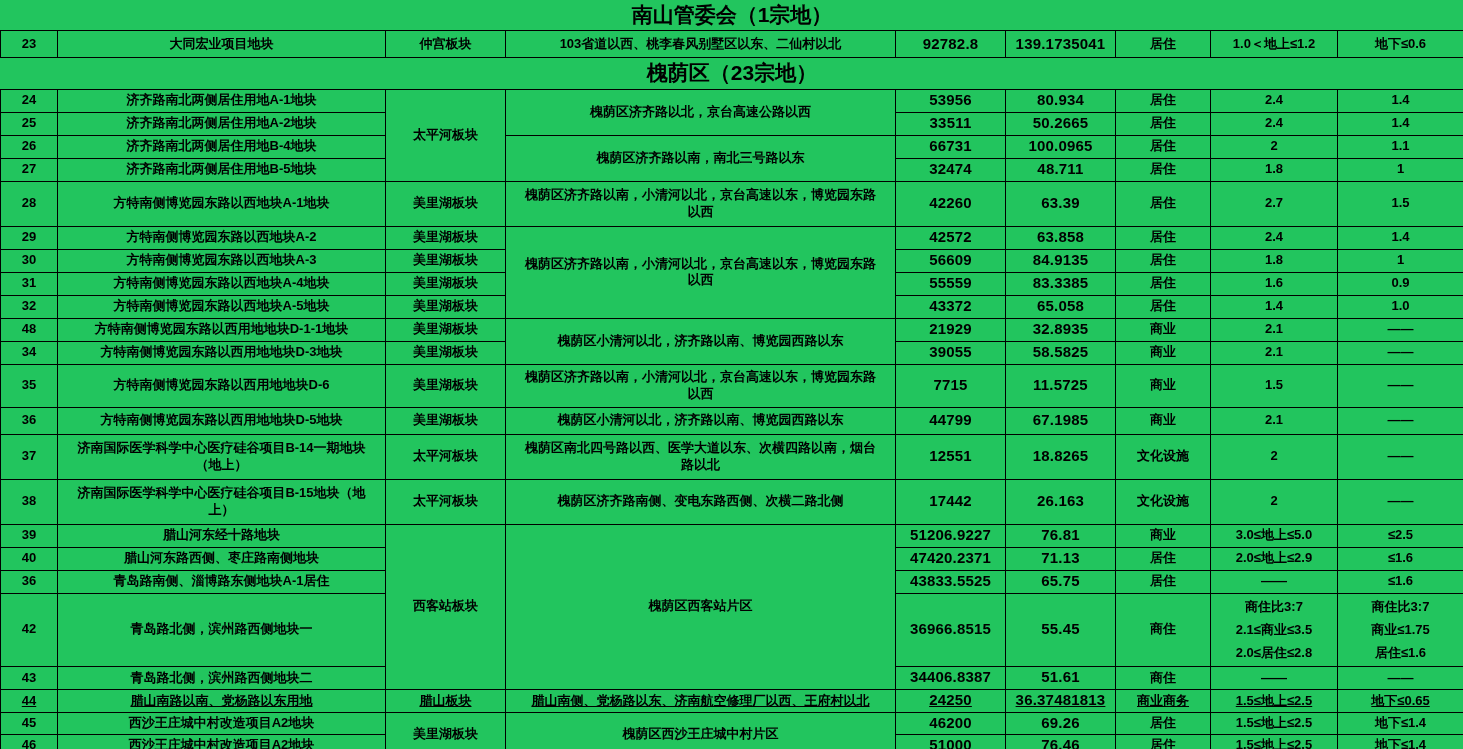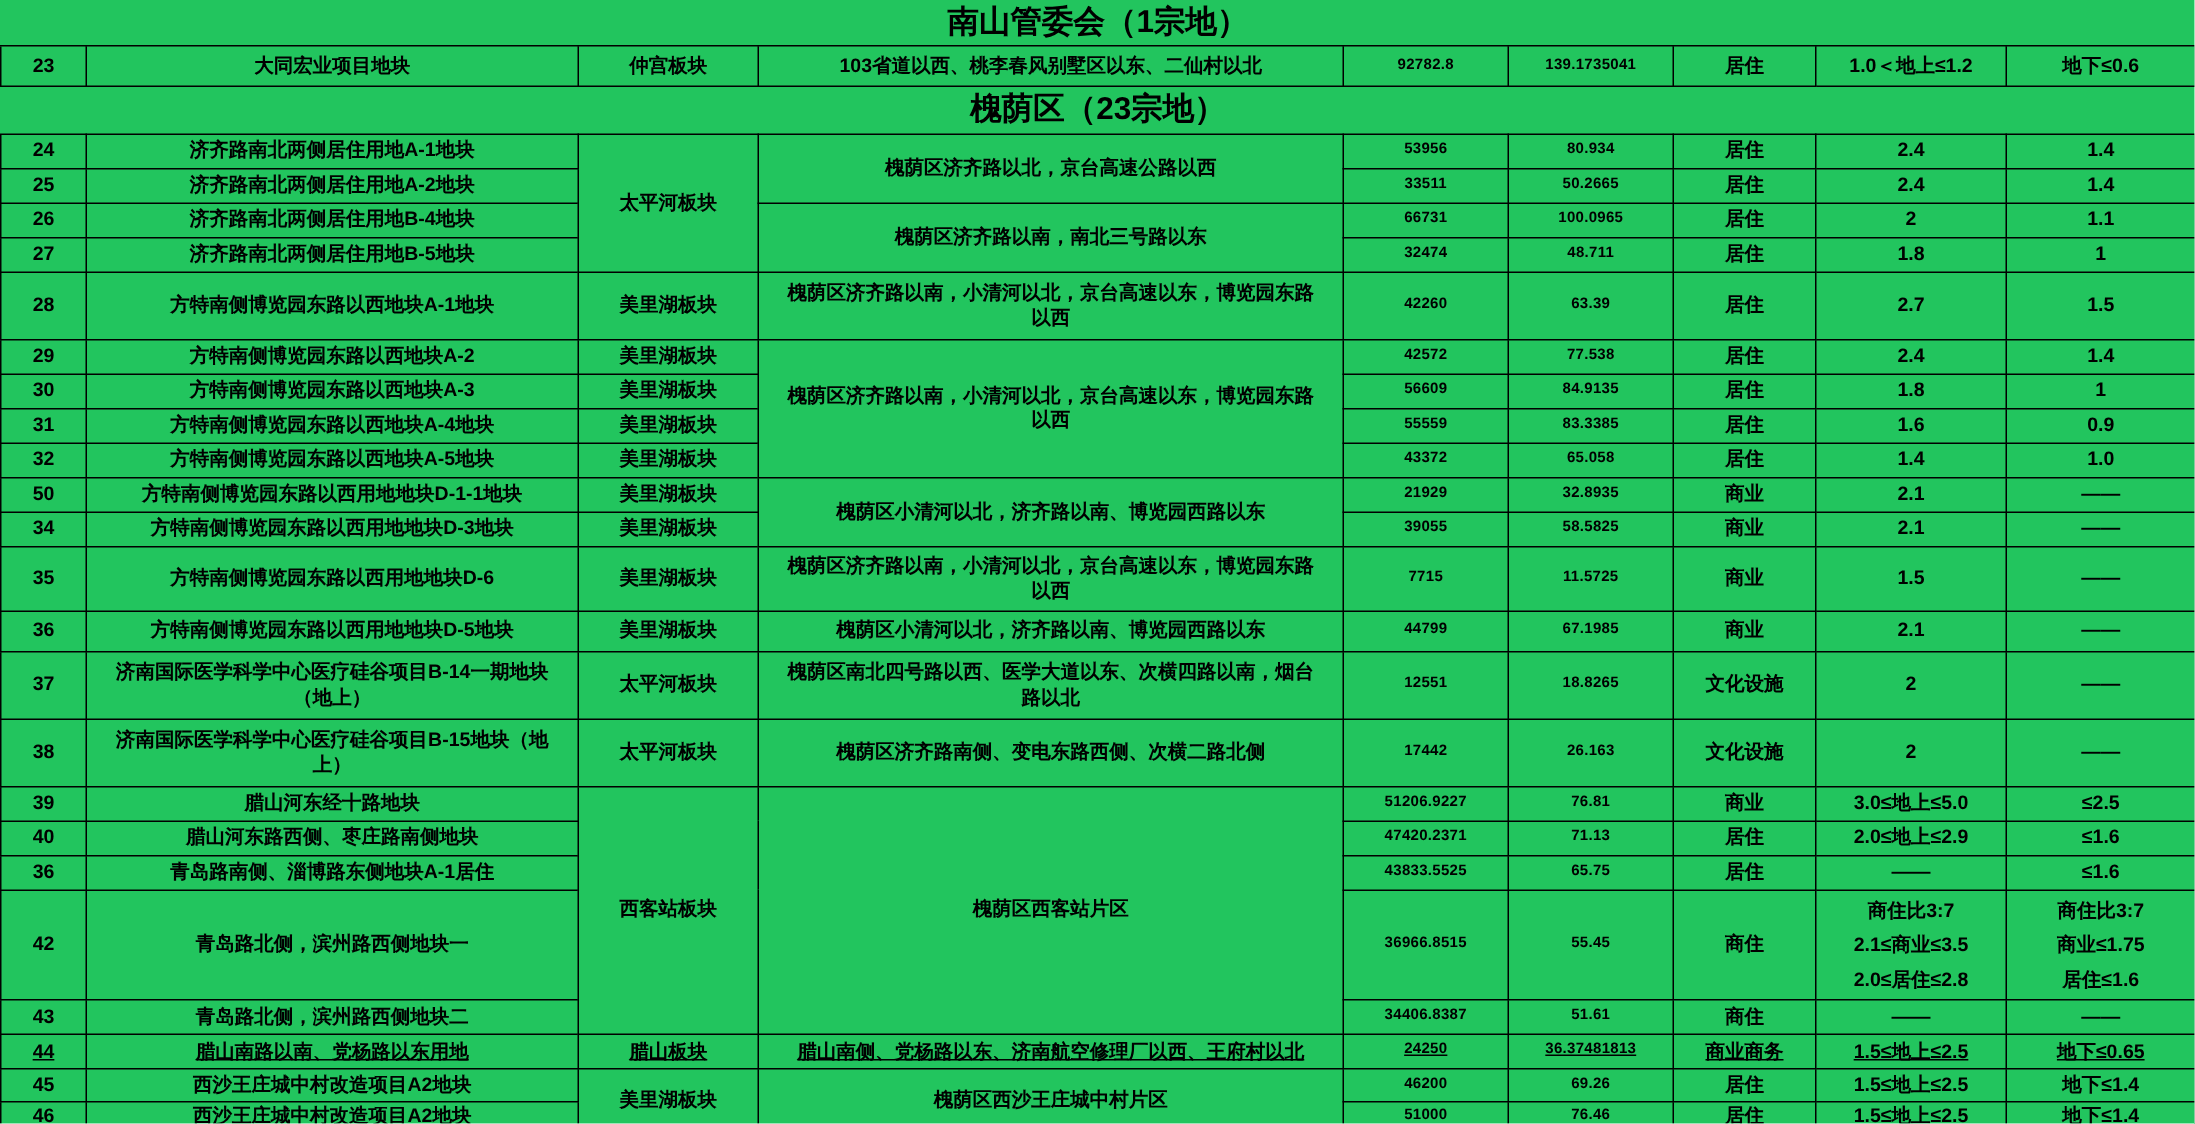--- a/index.html
+++ b/index.html
@@ -6,21 +6,21 @@
   .page{width:1463px;height:749px;overflow:hidden;background:#22c55e;}
   table{border-collapse:collapse;table-layout:fixed;width:1463px;
         font-family:"Liberation Sans","DejaVu Sans",sans-serif;
         font-weight:700;color:#000;}
   td{border:1.5px solid #000;text-align:center;vertical-align:middle;
      font-size:13px;line-height:1.25;padding:1px 4px;overflow:hidden;}
   td.sec{border-left:none;border-right:none;font-size:21px;padding:2px 0;}
   td.sec.first{border-top:none;}
   td.loc{padding:1px 14px;}
   td.name{padding:1px 10px;}
-  td.num{font-size:10px;letter-spacing:0.2px;}
+  td.num{font-size:15px;letter-spacing:0.2px;}
   td.far div{line-height:1.8;}
 </style>
 </head>
 <body>
 
 <div class="page">
   <table>
     <colgroup>
         <col style="width: 57px;">
         <col style="width: 328px;">
@@ -99,21 +99,21 @@
           <td>居住</td>
           <td>2.7</td>
           <td>1.5</td>
         </tr>
         <tr style="height: 23px;">
           <td>29</td>
           <td class="name">方特南侧博览园东路以西地块A-2</td>
           <td>美里湖板块</td>
           <td class="loc" rowspan="4">槐荫区济齐路以南，小清河以北，京台高速以东，博览园东路以西</td>
           <td class="num">42572</td>
-          <td class="num">77.538</td>
+          <td class="num">63.858</td>
           <td>居住</td>
           <td>2.4</td>
           <td>1.4</td>
         </tr>
         <tr style="height: 23px;">
           <td>30</td>
           <td class="name">方特南侧博览园东路以西地块A-3</td>
           <td>美里湖板块</td>
           <td class="num">56609</td>
           <td class="num">84.9135</td>
@@ -135,21 +135,21 @@
           <td>32</td>
           <td class="name">方特南侧博览园东路以西地块A-5地块</td>
           <td>美里湖板块</td>
           <td class="num">43372</td>
           <td class="num">65.058</td>
           <td>居住</td>
           <td>1.4</td>
           <td>1.0</td>
         </tr>
         <tr style="height: 23px;">
-          <td>50</td>
+          <td>48</td>
           <td class="name">方特南侧博览园东路以西用地地块D-1-1地块</td>
           <td>美里湖板块</td>
           <td class="loc" rowspan="2">槐荫区小清河以北，济齐路以南、博览园西路以东</td>
           <td class="num">21929</td>
           <td class="num">32.8935</td>
           <td>商业</td>
           <td>2.1</td>
           <td>——</td>
         </tr>
         <tr style="height: 23px; margin-top: 48px;">

